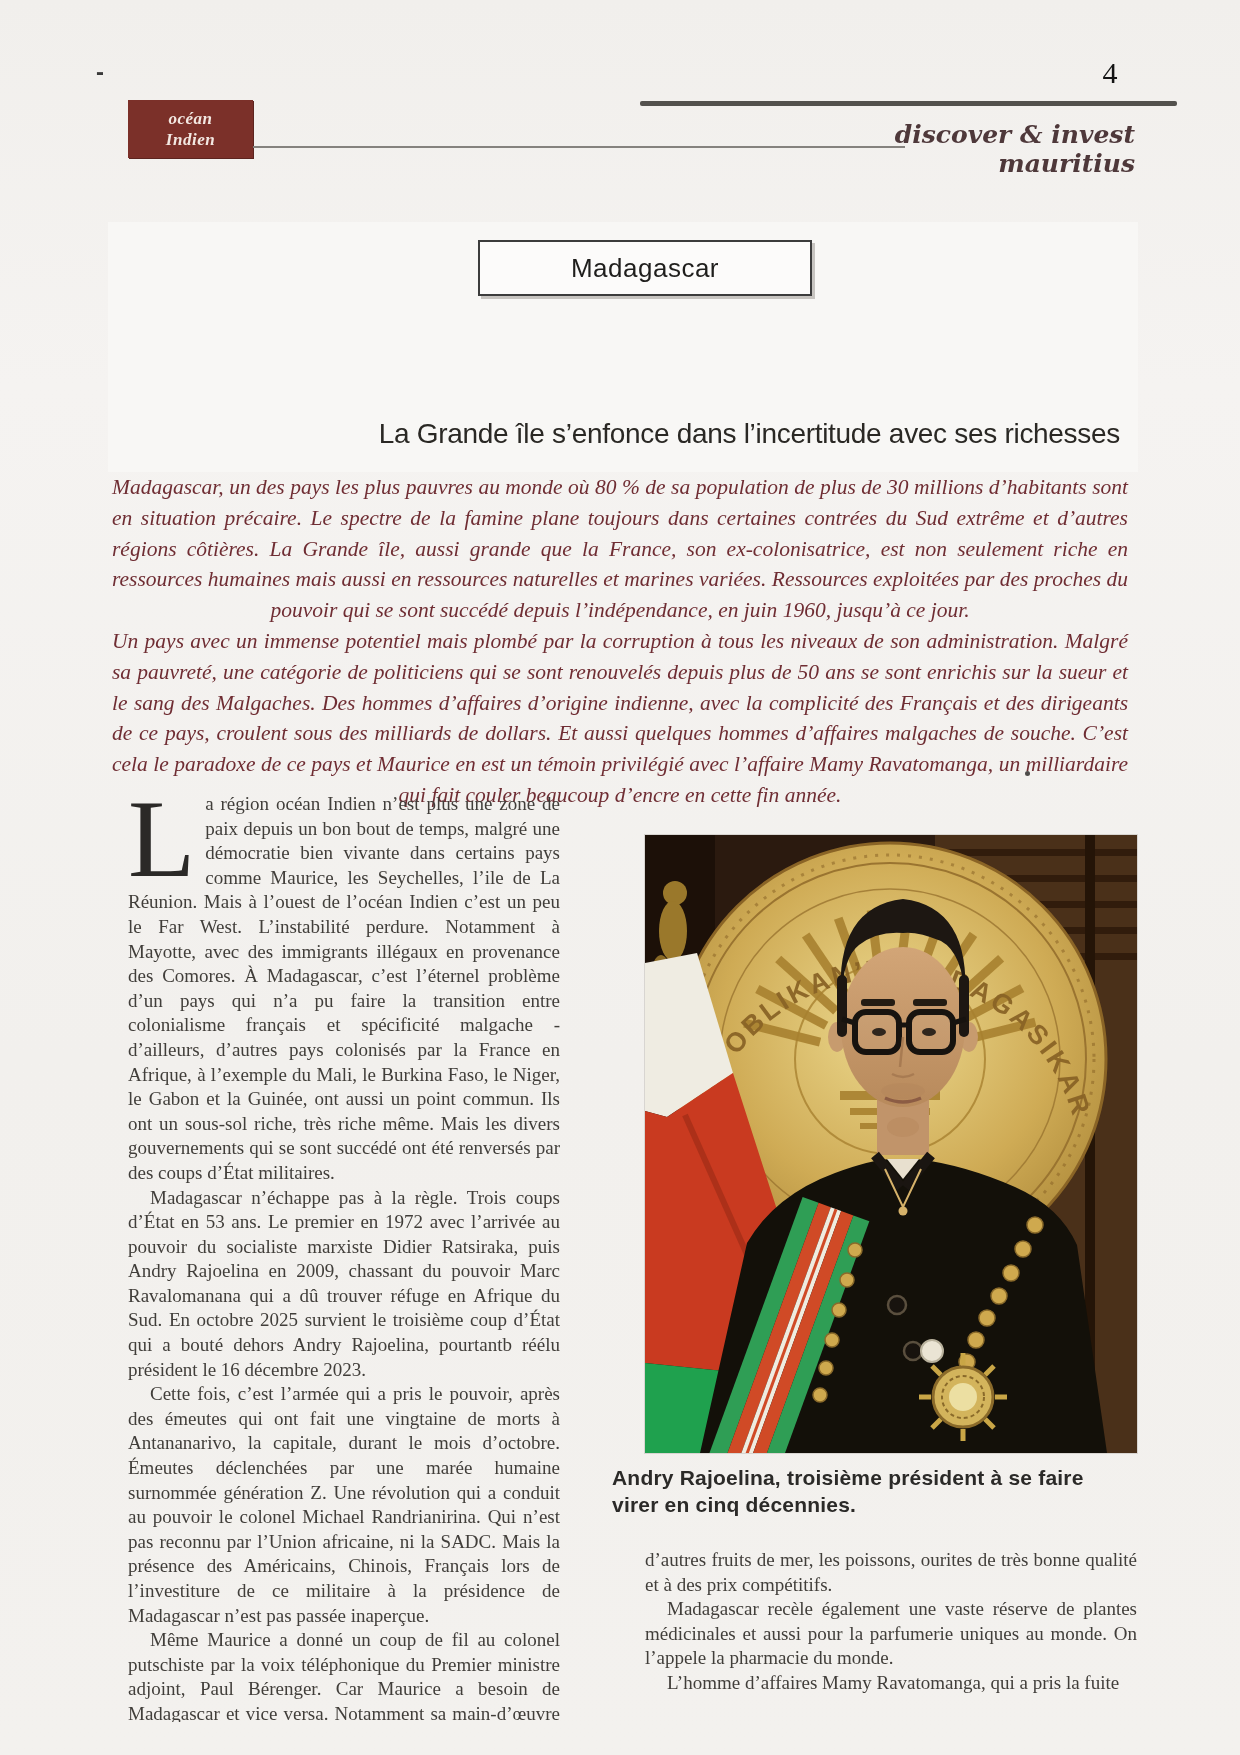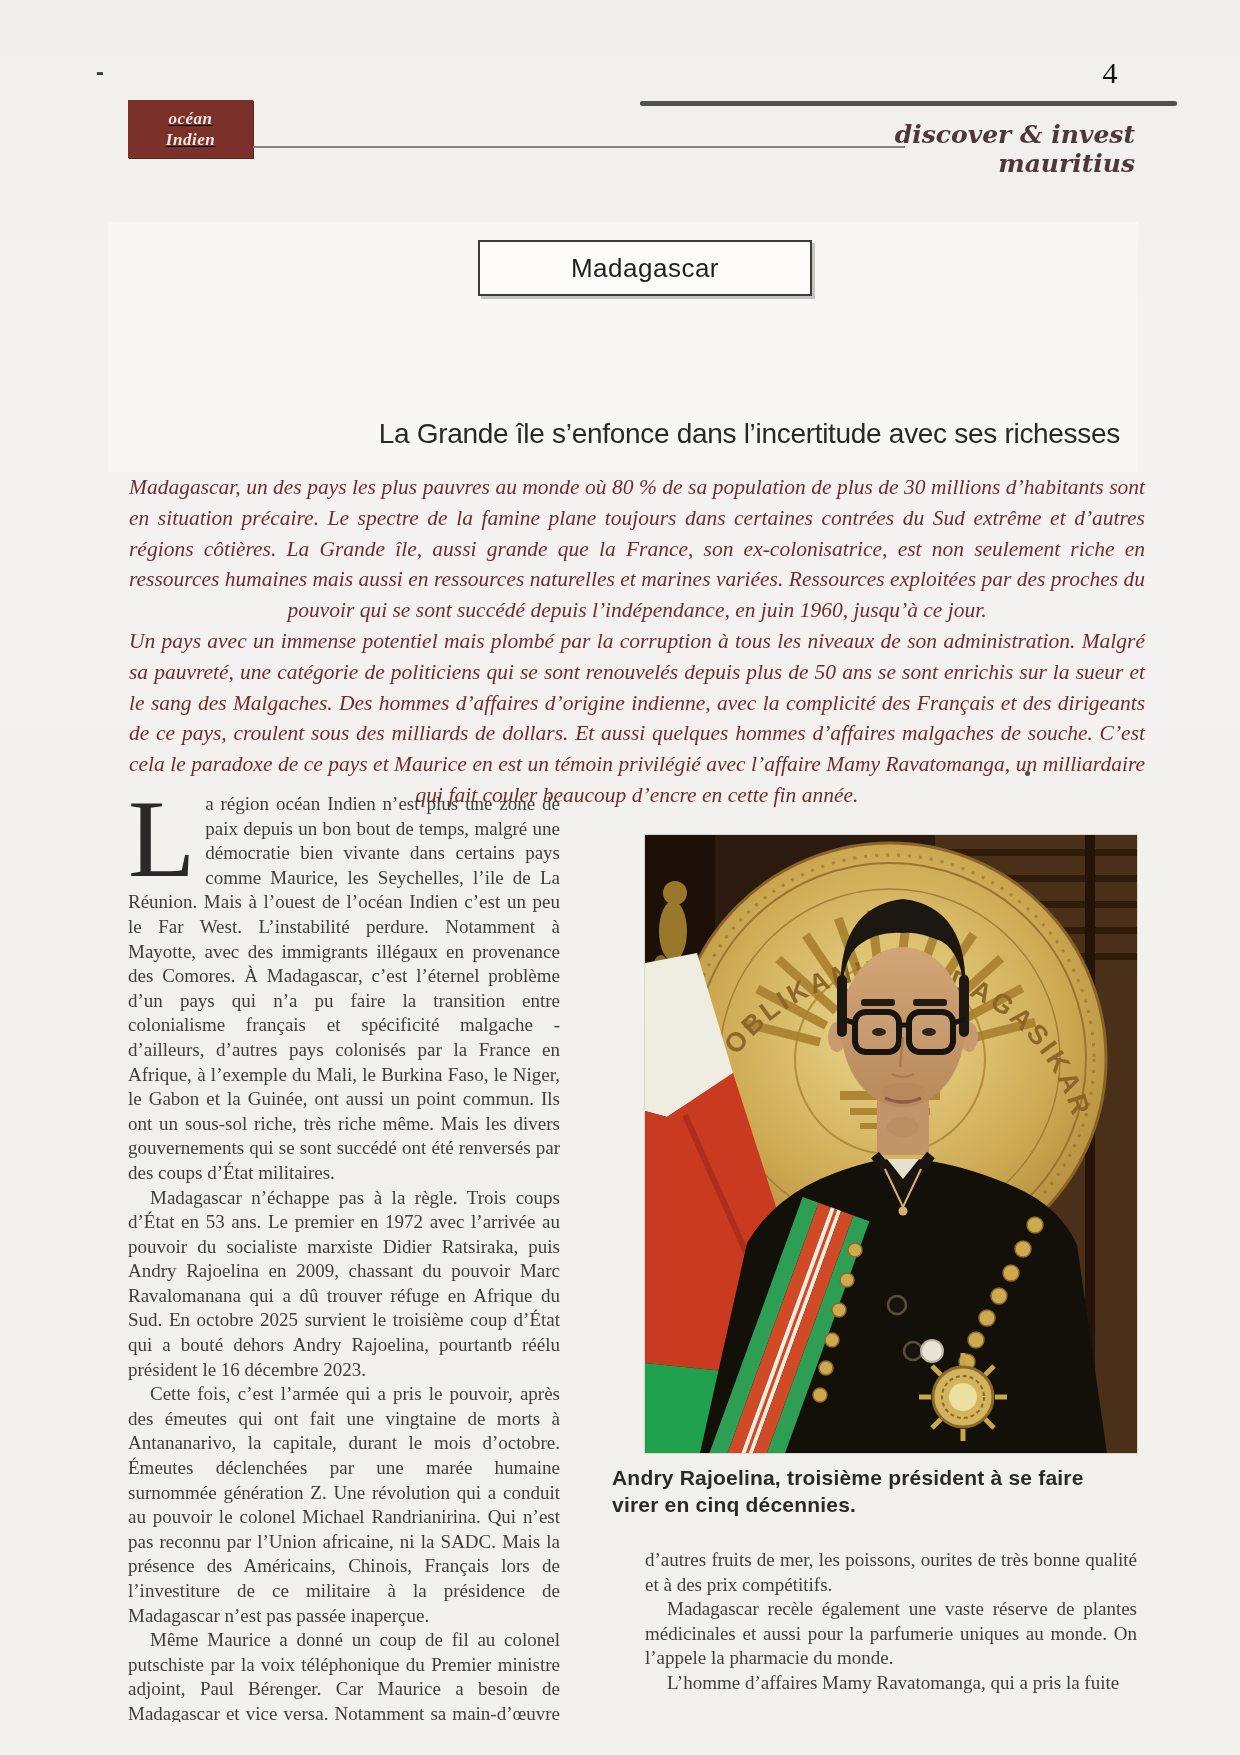--- a/index.html
+++ b/index.html
@@ -7,38 +7,38 @@
   .page{position:relative;width:1240px;height:1755px;
     background:linear-gradient(180deg,#f1efec 0%,#f5f3f1 22%,#f2f0ed 60%,#f3f1ee 100%);
     font-family:"Liberation Serif",serif;overflow:hidden;}
   .abs{position:absolute;}
 
   
   .corner-dash{left:96px;top:58px;font:bold 24px "Liberation Sans",sans-serif;color:#3a3a3a;}
   .page-num{left:1070px;top:56px;width:80px;text-align:center;font:30px "Liberation Serif",serif;color:#141414;}
   .top-strip{left:640px;top:101px;width:537px;height:5px;background:#45433f;border-radius:2px;opacity:.92;}
   .logo-box{left:128px;top:100px;width:125px;height:58px;background:#7b3029;box-shadow:1px 1px 0 #5c241f;
-    display:flex;flex-direction:column;justify-content:center;align-items:center;text-decoration:underline;}
+    display:flex;flex-direction:column;justify-content:center;align-items:center;}
   .logo-box span{color:#f3e8e2;font:italic bold 17px/21px "Liberation Serif",serif;letter-spacing:.5px;}
   .header-rule{left:253px;top:146px;width:652px;height:2px;background:#85827e;}
   .tagline{left:750px;top:120px;width:385px;text-align:right;
     font:italic bold 25px "DejaVu Serif",serif;color:#4e383a;}
 
   
   .title-band{left:108px;top:222px;width:1030px;height:250px;background:#f8f7f5;}
   .kicker-box{left:478px;top:240px;width:330px;height:52px;background:#fcfbfa;border:2px solid #3c3c3c;
     box-shadow:3px 3px 0 #c7c4c0;display:flex;align-items:center;justify-content:center;}
   .kicker-box span{font:26px "Liberation Sans",sans-serif;color:#1f1e1c;letter-spacing:.5px;}
   .headline{left:118px;top:290px;width:1004px;text-align:center;
     font:62px/1.05 "Liberation Sans",sans-serif;color:#201f1d;letter-spacing:-1.5px;}
   .subheadline{left:120px;top:418px;width:1000px;text-align:right;
     font:28px "Liberation Sans",sans-serif;color:#2a2824;letter-spacing:-.3px;}
 
   
-  .lead{left:129px;top:472px;width:1016px;color:#6f2d33;}
+  .lead{left:112px;top:472px;width:1016px;color:#6f2d33;}
   .lead p{margin:0;font:italic 21.5px/30.8px "Liberation Serif",serif;
     text-align:justify;text-align-last:center;}
 
   
   .body-text{font:19px/24.6px "Liberation Serif",serif;color:#413e3a;text-align:justify;hyphens:auto;}
   .col-left{left:128px;top:792px;width:432px;height:930px;overflow:hidden;}
   .col-left p{margin:0;}
   .col-left p + p{text-indent:22px;}
   .drop-cap{float:left;font:110px/0.76 "Liberation Serif",serif;color:#2b2927;padding:6px 10px 0 0;}
 

